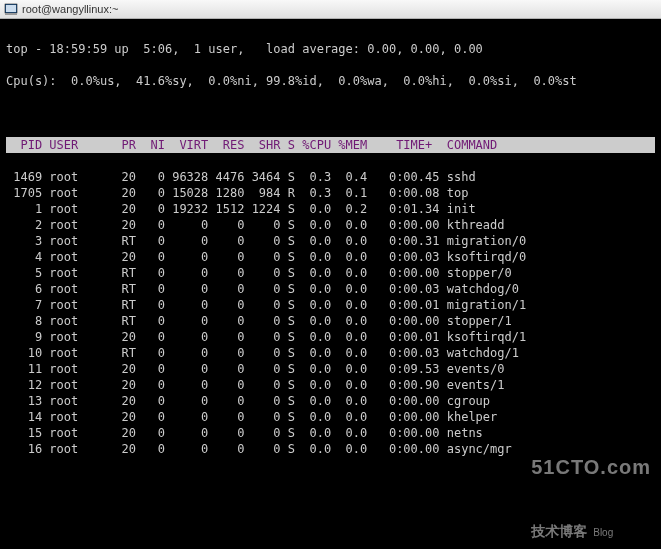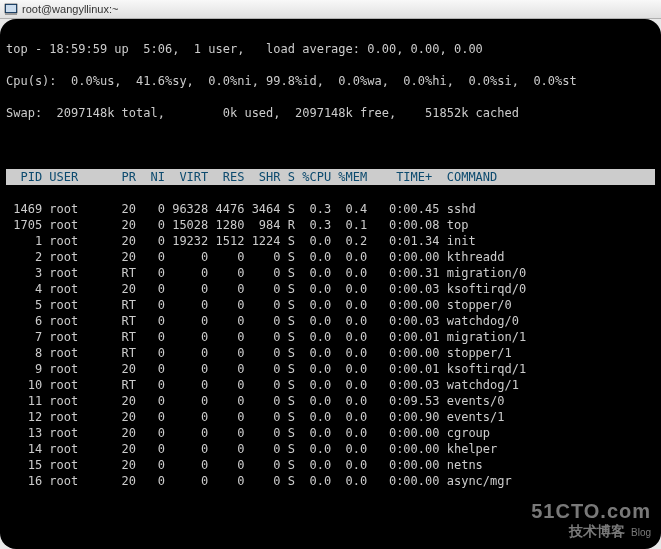--- a/index.html
+++ b/index.html
@@ -33,60 +33,57 @@
       background: #000;
       color: #ccc;
       width: 100%;
       height: calc(100% - 19px);
       padding: 6px 6px;
       white-space: pre;
       line-height: 16px;
       letter-spacing: 0px;
       font-size: 12px;
       overflow: hidden;
-      border-radius: 16px;
     }
     .header-row {
       background: #ccc;
-      color: #0c4a6e;
+      color: #701a75;
       display: inline-block;
       width: 100%;
     }
     .row { display: block; height: 16px; }
     .watermark {
       position: absolute;
       right: 10px;
       bottom: 8px;
       color: rgba(220,220,220,0.55);
       font-family: Arial, sans-serif;
-      text-align: right;
       pointer-events: none;
     }
     .watermark .line1 { font-size: 20px; font-weight: bold; letter-spacing: 1px; }
-    .watermark .line2 { font-size: 14px; font-weight: bold; }
+    .watermark .line2 { font-size: 14px; font-weight: bold; margin-top: 44px; }
     .watermark .blog { font-size: 10px; font-weight: normal; margin-left: 6px; }
   </style>
 </head>
 <body>
 
 <div class="titlebar">
   <span class="titlebar-icon">
     <svg viewBox="0 0 14 14">
         <rect x="1" y="2" width="12" height="9" fill="#2b5a8a" stroke="#000" stroke-width="0.5"></rect>
         <rect x="2" y="3" width="10" height="7" fill="#cde"></rect>
         <rect x="1" y="11" width="12" height="2" fill="#999"></rect>
       </svg>
   </span>
   <span>root@wangyllinux:~</span>
 </div>
 
 <div class="terminal">
 <span class="row">top - 18:59:59 up  5:06,  1 user,   load average: 0.00, 0.00, 0.00</span>
 <span class="row">Cpu(s):  0.0%us,  41.6%sy,  0.0%ni, 99.8%id,  0.0%wa,  0.0%hi,  0.0%si,  0.0%st</span>
-<span class="row">Swap:  2097148k total,        0k used,  2097148k free,    51852k cached</span>
 <span class="row"> </span>
 <span class="row header-row">  PID USER      PR  NI  VIRT  RES  SHR S %CPU %MEM    TIME+  COMMAND           </span>
 <div id="process-rows"><span class="row"> 1469 root      20   0 96328 4476 3464 S  0.3  0.4   0:00.45 sshd</span><span class="row"> 1705 root      20   0 15028 1280  984 R  0.3  0.1   0:00.08 top</span><span class="row">    1 root      20   0 19232 1512 1224 S  0.0  0.2   0:01.34 init</span><span class="row">    2 root      20   0     0    0    0 S  0.0  0.0   0:00.00 kthreadd</span><span class="row">    3 root      RT   0     0    0    0 S  0.0  0.0   0:00.31 migration/0</span><span class="row">    4 root      20   0     0    0    0 S  0.0  0.0   0:00.03 ksoftirqd/0</span><span class="row">    5 root      RT   0     0    0    0 S  0.0  0.0   0:00.00 stopper/0</span><span class="row">    6 root      RT   0     0    0    0 S  0.0  0.0   0:00.03 watchdog/0</span><span class="row">    7 root      RT   0     0    0    0 S  0.0  0.0   0:00.01 migration/1</span><span class="row">    8 root      RT   0     0    0    0 S  0.0  0.0   0:00.00 stopper/1</span><span class="row">    9 root      20   0     0    0    0 S  0.0  0.0   0:00.01 ksoftirqd/1</span><span class="row">   10 root      RT   0     0    0    0 S  0.0  0.0   0:00.03 watchdog/1</span><span class="row">   11 root      20   0     0    0    0 S  0.0  0.0   0:09.53 events/0</span><span class="row">   12 root      20   0     0    0    0 S  0.0  0.0   0:00.90 events/1</span><span class="row">   13 root      20   0     0    0    0 S  0.0  0.0   0:00.00 cgroup</span><span class="row">   14 root      20   0     0    0    0 S  0.0  0.0   0:00.00 khelper</span><span class="row">   15 root      20   0     0    0    0 S  0.0  0.0   0:00.00 netns</span><span class="row">   16 root      20   0     0    0    0 S  0.0  0.0   0:00.00 async/mgr</span></div>
 </div>
 
 <div class="watermark">
   <div class="line1">51CTO.com</div>
   <div class="line2"><span>技术博客</span><span class="blog">Blog</span></div>
 </div>
 

